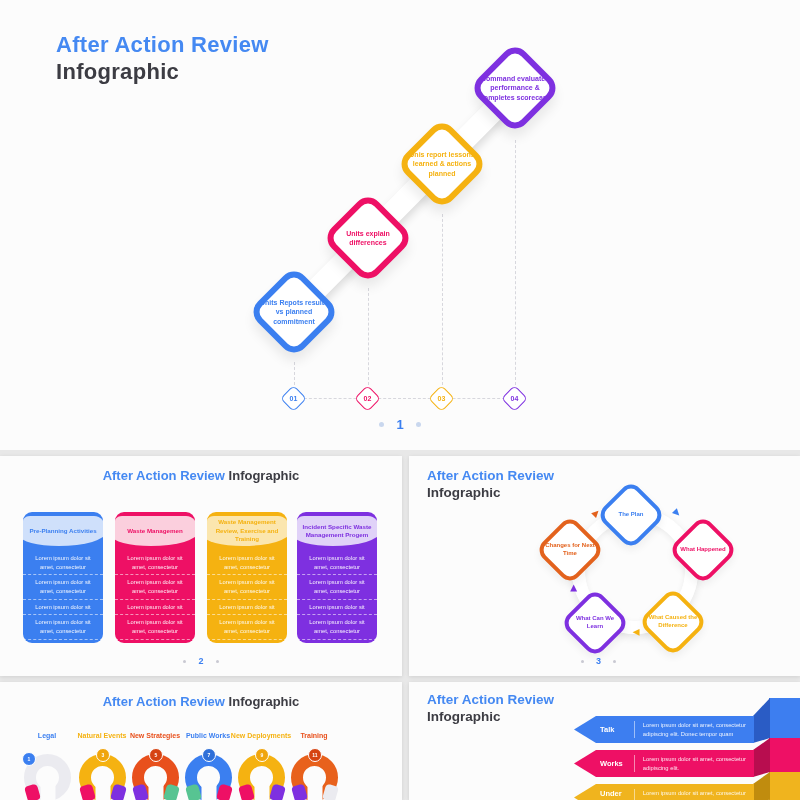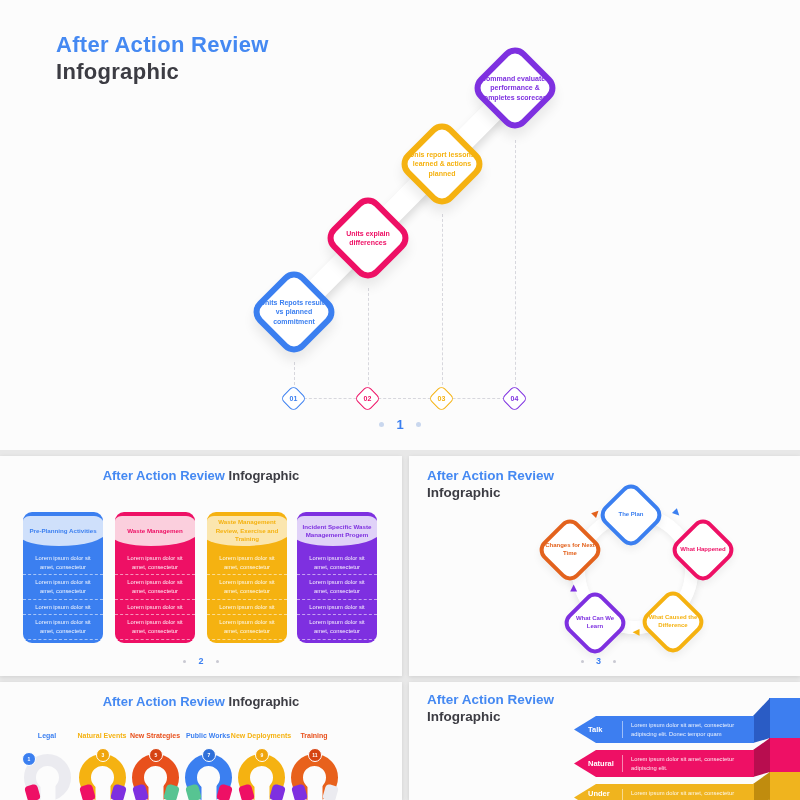--- a/index.html
+++ b/index.html
@@ -74,21 +74,21 @@
   .leg{position:absolute;width:13px;height:16px;border-radius:4px;}
   .badge{position:absolute;width:12px;height:12px;border-radius:50%;background:var(--c);
         border:1.5px solid #fff;color:#fff;font-size:5px;font-weight:bold;display:flex;
         align-items:center;justify-content:center;}
 
   
   .band5{position:absolute;left:360px;width:31px;}
   .fold{position:absolute;left:344px;width:17px;}
   .ribbon{position:absolute;left:165px;width:180px;height:27px;display:flex;align-items:center;
         clip-path:polygon(0 50%, 22px 0, 100% 0, 100% 100%, 22px 100%);}
-  .ribbon .lab{margin-left:14px;width:34px;font-size:7.5px;font-weight:bold;color:#fff;line-height:1.2;}
+  .ribbon .lab{margin-left:26px;width:34px;font-size:7.5px;font-weight:bold;color:#fff;line-height:1.2;}
   .ribbon .sep{align-self:stretch;margin:5px 0;border-left:1px solid rgba(255,255,255,.5);}
   .ribbon .txt{margin-left:8px;width:112px;font-size:5.8px;color:rgba(255,255,255,.9);line-height:1.45;}
 </style>
 </head>
 <body>
 
 <div class="page">
 
   <section class="slide" id="slide1">
     <div class="t1">
@@ -295,21 +295,21 @@
     <div class="fold" style="top:16px;height:45px;background:#2a5cc5;clip-path:polygon(0 40%,100% 0,100% 89%,0 100%);"></div>
     <div class="fold" style="top:56px;height:39px;background:#b80d4f;clip-path:polygon(0 31%,100% 0,100% 87%,0 100%);"></div>
     <div class="fold" style="top:90px;height:29px;background:#c08c0e;clip-path:polygon(0 41%,100% 0,100% 96%,0 100%);"></div>
 
     <div class="ribbon" style="top:34px;background:#3d7ef0;">
       <div class="lab">Talk</div>
       <div class="sep"></div>
       <div class="txt">Lorem ipsum dolor sit amet, consectetur adipiscing elit. Donec tempor quam</div>
     </div>
     <div class="ribbon" style="top:68px;background:#ee1065;">
-      <div class="lab">Natural</div>
+      <div class="lab">Works</div>
       <div class="sep"></div>
       <div class="txt">Lorem ipsum dolor sit amet, consectetur adipiscing elit.</div>
     </div>
     <div class="ribbon" style="top:102px;background:#f0b41e;">
       <div class="lab">Under stand</div>
       <div class="sep"></div>
       <div class="txt">Lorem ipsum dolor sit amet, consectetur adipiscing elit. Donec</div>
     </div>
   </section>
 </div>

